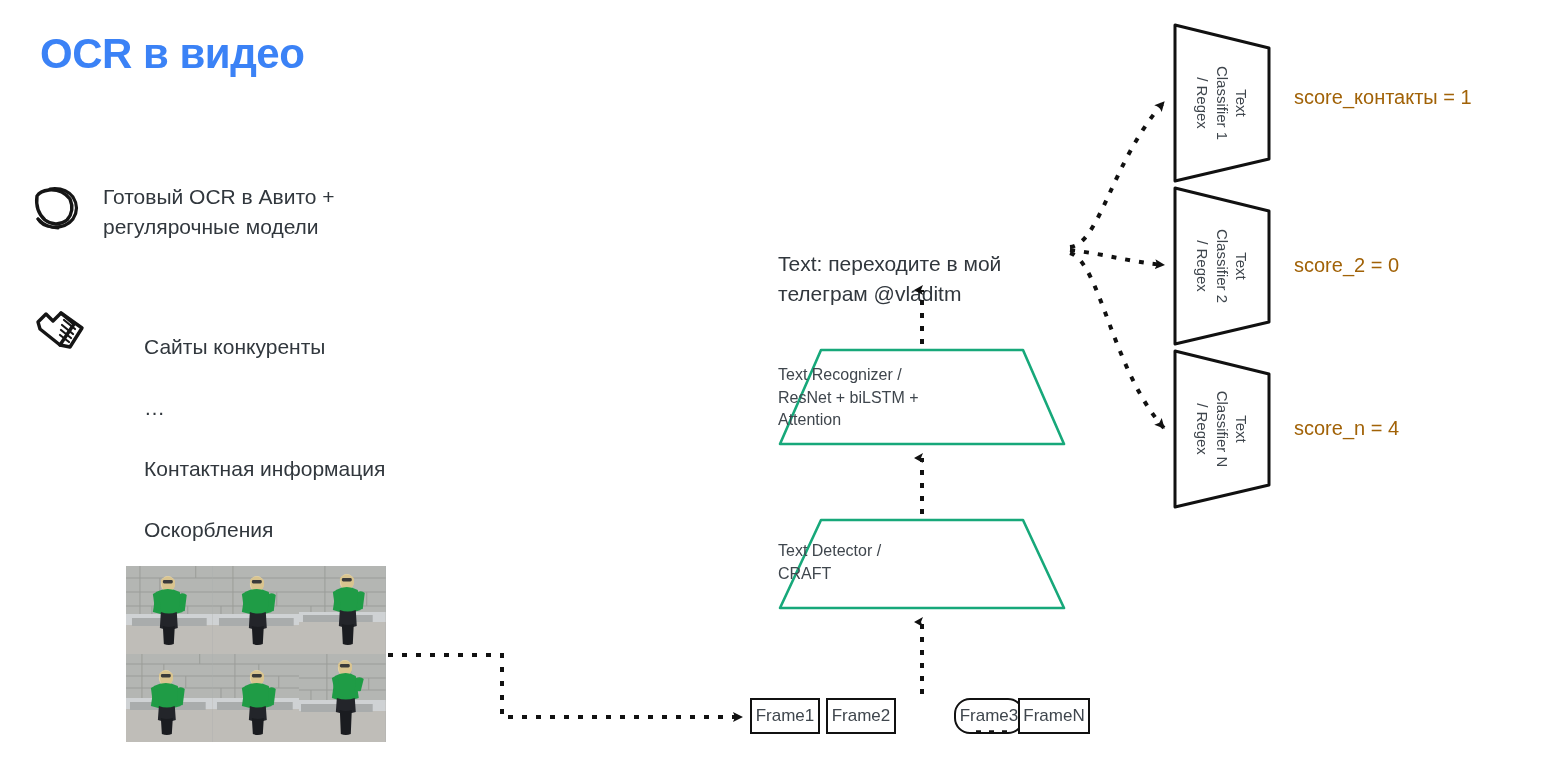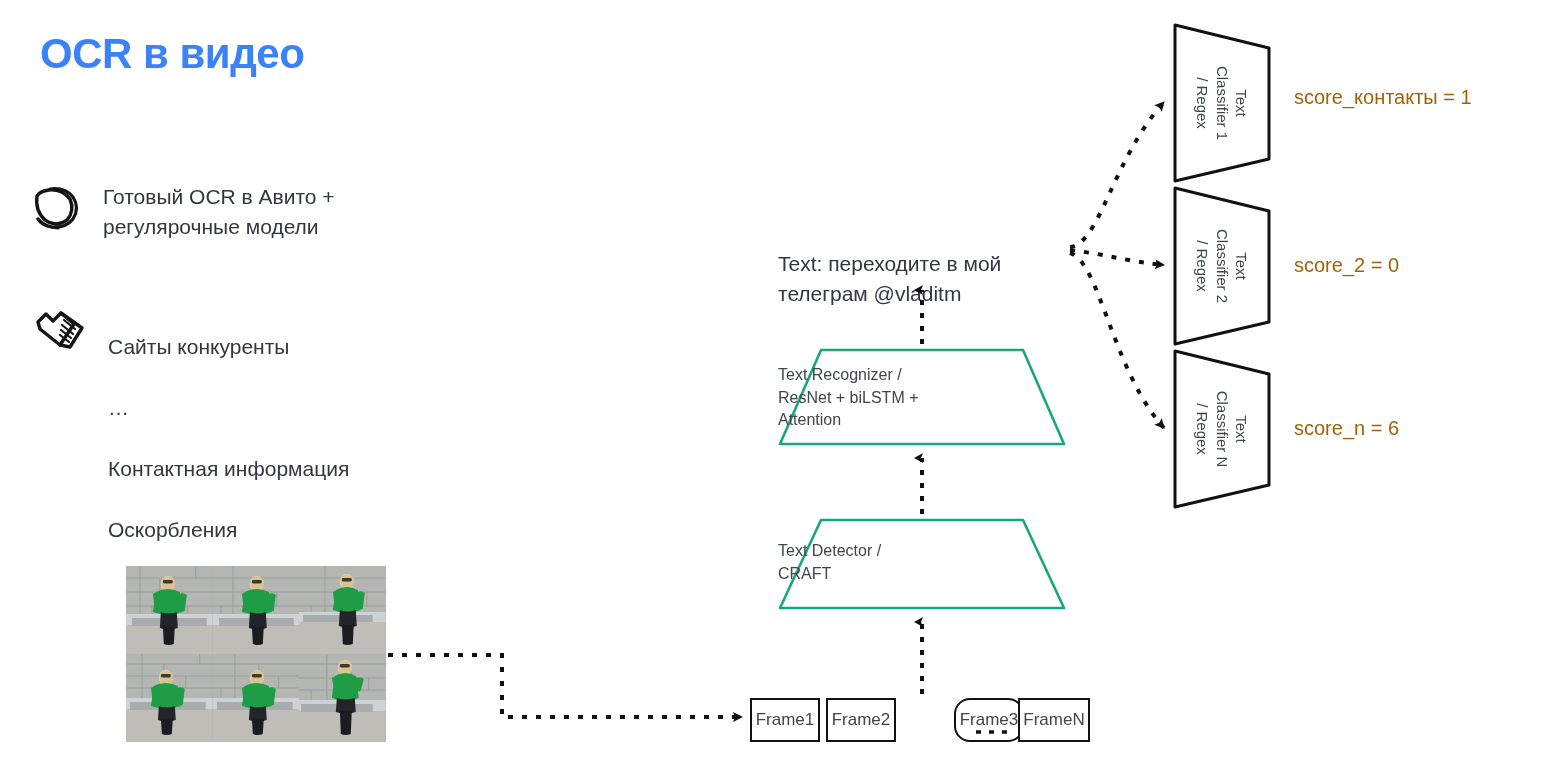--- a/index.html
+++ b/index.html
@@ -48,21 +48,21 @@
   .bullet-icon svg { display: block; }
   .bullet-text {
     font-size: 21px;
     line-height: 1.45;
     color: #31373d;
     white-space: pre-line;
     padding-top: 4px;
   }
   #bullet-1 { left: 25px; top: 178px; }
   #bullet-2 { left: 30px; top: 300px; }
-  #bullet-2 .bullet-text { padding-top: 2px; }
+  #bullet-2 .bullet-text { padding-top: 2px; margin-left: 36px; }
   .bullet-line { display: block; }
   .bullet-ellipsis {
     display: block;
     font-size: 21px;
     line-height: 1.45;
     letter-spacing: 2px;
     color: #31373d;
   }
 
   
@@ -116,21 +116,21 @@
     line-height: 1.42;
     color: #31373d;
     white-space: pre-line;
     margin-top: 32px;
   }
 
   
   .frame-box {
     position: absolute;
     top: 698px;
-    height: 44px;
+    height: 36px;
     border: 2.5px solid #111111;
     background: #ffffff;
     display: flex;
     align-items: center;
     justify-content: center;
     font-size: 17px;
     color: #3f464d;
     box-sizing: border-box;
   }
   #frame-1 { left: 750px;  width: 70px; }
@@ -404,21 +404,21 @@
   <div class="score-label" id="score-2">score_2 = 0</div>
 
   <div class="classifier" id="classifier-3">
     <svg width="100" height="162" viewBox="0 0 100 162" aria-hidden="true">
       <polygon points="3,3 97,26 97,137 3,159" fill="#ffffff" stroke="#111111" stroke-width="3" stroke-linejoin="round"></polygon>
     </svg>
     <div class="classifier-label">Text
 Classifier N
 / Regex</div>
   </div>
-  <div class="score-label" id="score-3">score_n = 6</div>
+  <div class="score-label" id="score-3">score_n = 4</div>
 
   <svg id="connectors" viewBox="0 0 1560 778" aria-hidden="true">
     <defs>
       <marker id="arrow-up" markerWidth="10" markerHeight="10" refX="5" refY="8" orient="auto" markerUnits="userSpaceOnUse">
         <path d="M5 0 L10 9 L5 7 L0 9 Z" fill="#111111"></path>
       </marker>
       <marker id="arrow-right" markerWidth="11" markerHeight="11" refX="9" refY="5.5" orient="auto" markerUnits="userSpaceOnUse">
         <path d="M0 0.5 L10 5.5 L0 10.5 L2 5.5 Z" fill="#111111"></path>
       </marker>
     </defs>

